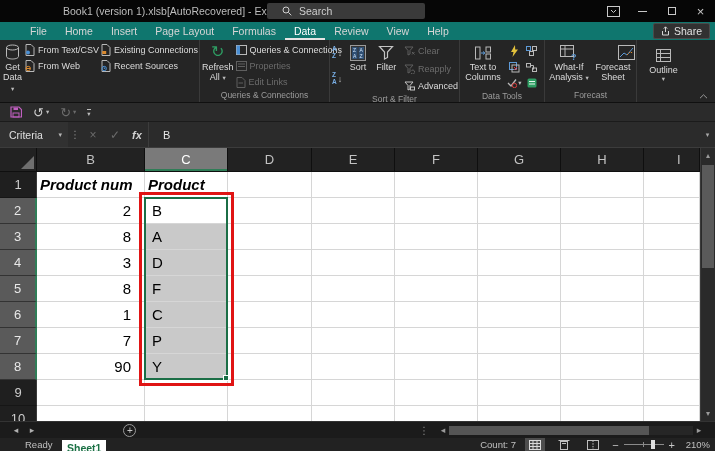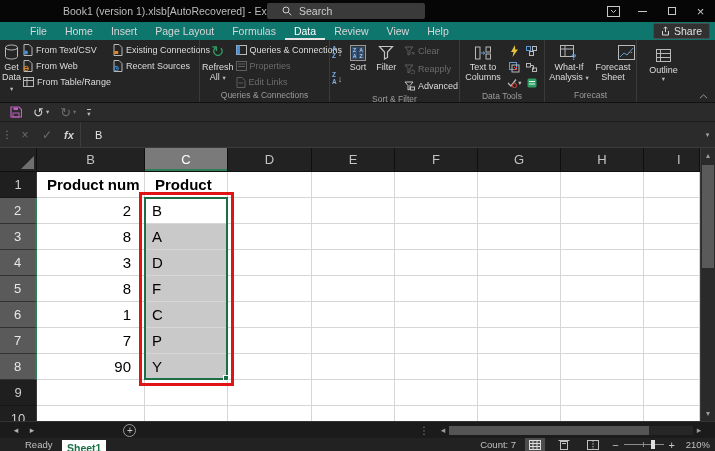--- a/index.html
+++ b/index.html
@@ -97,21 +97,21 @@
   .w-e,.w-f,.w-g,.w-h { width:83px; } .w-i { width:56px; }
   .grow { display:flex; height:26px; }
   .rhcell { width:37px; background:#1f1f1f; color:#cccccc; font-size:13px;
     display:flex; align-items:center; justify-content:center;
     border-bottom:1px solid #161616; border-right:1px solid #3a3a3a; }
   .rhcell.sel { background:#5a5a5a; color:#e8e8e8; border-right:2px solid #2f7d57;
     border-bottom:1px solid #333333; }
   .gcell { height:26px; background:#ffffff; border-right:1px solid #d6d6d6;
     border-bottom:1px solid #d6d6d6; font-size:15px; color:#000000;
     display:flex; align-items:center; }
-  .gcell.bold { font-weight:bold; padding-left:10px; }
+  .gcell.bold { font-weight:bold; padding-left:3px;font-style:italic; }
   .gcell.num { justify-content:flex-end; padding-right:13px; }
   .gcell.ltr { padding-left:7px; }
   .gcell.selfill { background:#c9c9c9; }
   .w-i.icell { padding-left:33px; justify-content:flex-start; }
   .sel-green { position:absolute; left:144px; top:49px; width:84px; height:183px;
     border:2px solid #1b6e46; pointer-events:none; }
   .fill-handle { position:absolute; left:223px; top:227px; width:6px; height:6px;
     background:#1b6e46; border:1px solid #ffffff; }
   .sel-red { position:absolute; left:139px; top:44px; width:95px; height:194px;
     border:3px solid #e01414; pointer-events:none; }
@@ -234,28 +234,20 @@
             <span>From Text/CSV</span>
           </div>
           <div class="smbtn">
             <svg width="10" height="12" viewBox="0 0 10 12">
                 <path d="M1 0.5 h5 l3 3 v8 H1z" fill="none" stroke="#b9b9b9"></path>
                 <circle cx="3.2" cy="8.5" r="2.2" fill="none" stroke="#d9892f"></circle>
                 <line x1="1" y1="8.5" x2="5.4" y2="8.5" stroke="#d9892f"></line>
               </svg>
             <span>From Web</span>
           </div>
-          <div class="smbtn">
-            <svg width="11" height="10" viewBox="0 0 11 10">
-                <rect x="0.5" y="0.5" width="10" height="9" fill="none" stroke="#b9b9b9"></rect>
-                <line x1="0.5" y1="3.5" x2="10.5" y2="3.5" stroke="#b9b9b9"></line>
-                <line x1="4" y1="0.5" x2="4" y2="9.5" stroke="#b9b9b9"></line>
-              </svg>
-            <span>From Table/Range</span>
-          </div>
         </div>
         <div class="vstack">
           <div class="smbtn">
             <svg width="10" height="12" viewBox="0 0 10 12">
                 <path d="M1 0.5 h5 l3 3 v8 H1z" fill="none" stroke="#b9b9b9"></path>
                 <rect x="1.2" y="7" width="4" height="3" fill="#d9892f"></rect>
               </svg>
             <span>Existing Connections</span>
           </div>
           <div class="smbtn">
@@ -500,20 +492,24 @@
     <div class="qbtn disabled">
       <span>↻</span>
       <span class="dd">▾</span>
     </div>
     <div class="qbtn">
       <span class="qat-more">▾</span>
     </div>
   </div>
 
   <div class="formularow">
+    <div class="namebox">
+      <span>Criteria</span>
+      <span class="nb-dd">▾</span>
+    </div>
     <span class="fdots">⋮</span>
     <div class="fbtn disabled">
         <span>×</span>
       </div>
     <div class="fbtn disabled">
         <span>✓</span>
       </div>
     <div class="fbtn fx">
         <i>fx</i>
       </div>

